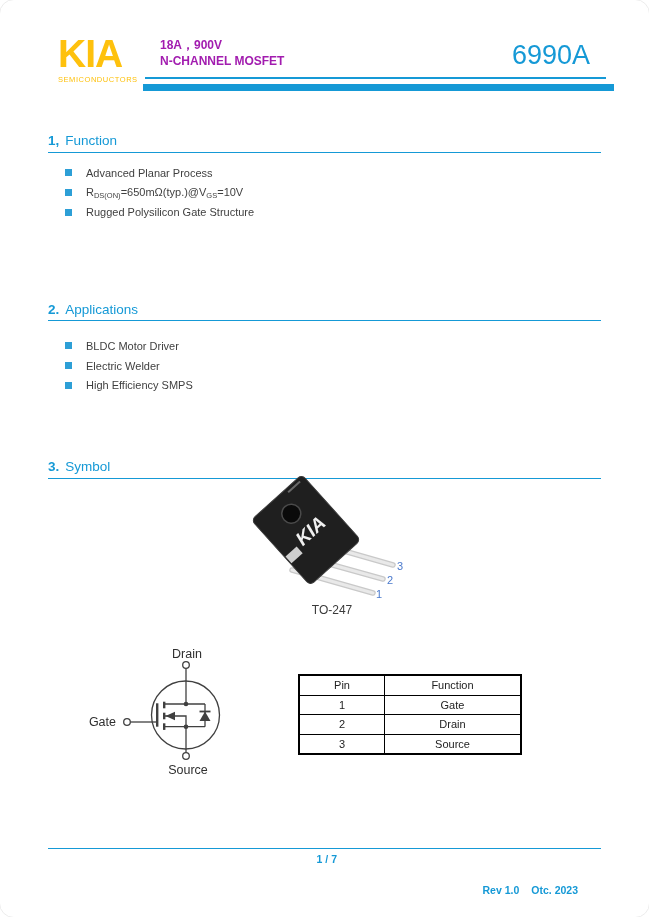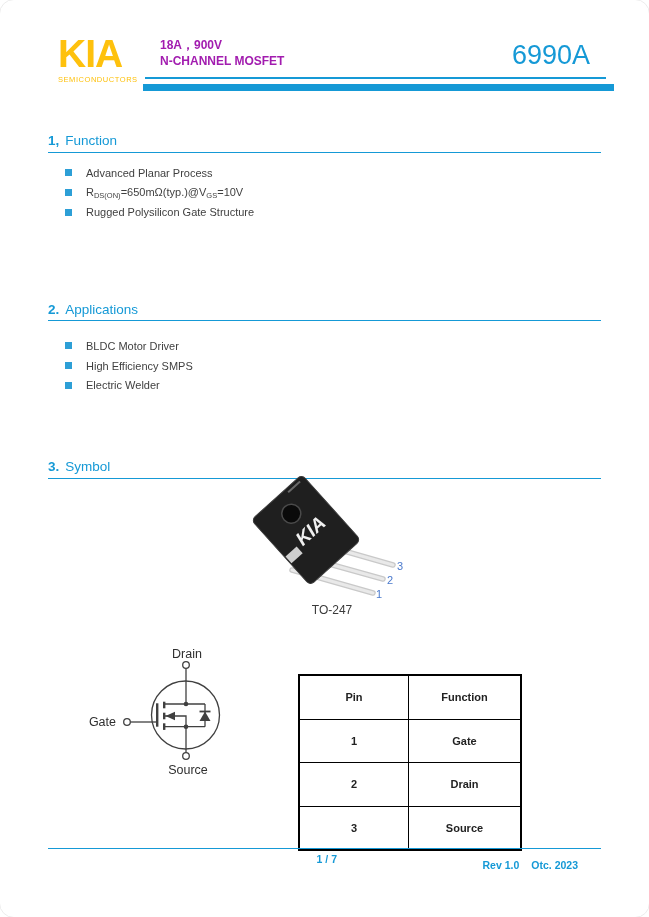--- a/index.html
+++ b/index.html
@@ -28,30 +28,30 @@
   .brow { display:flex; align-items:center; height:19.8px; }
   .sq { width:7px; height:7px; background:#2d9fd6; margin:0 14px 0 17px; flex:0 0 auto; }
   .bt { font-size:11px; color:#3f3f3f; }
   .bt sub { font-size:7.5px; vertical-align:-2px; }
   
   .pkg-svg { position:absolute; left:248px; top:474px; }
   .sch-svg { position:absolute; left:60px; top:645px; }
   
   .pin-table { position:absolute; left:298px; top:674px; width:224px; border-collapse:collapse; }
   .pin-table th, .pin-table td {
-    border:1px solid #000; font-size:11px; font-weight:bold; color:#222;
-    text-align:center; height:18.5px; padding:12px;
+    border:1px solid #000; font-size:11px; font-weight:normal; color:#222;
+    text-align:center; height:18.5px; padding:0;
   }
   .pin-table { border:2px solid #000; }
   .pin-table .c1 { width:84px; }
   
   .foot-rule { position:absolute; left:48px; top:848px; width:553px; height:1.2px; background:#1599d6; }
   .foot-page { position:absolute; left:277px; top:853px; width:60px; text-align:right;
     font-size:10.5px; font-weight:bold; color:#1599d6; }
-  .foot-rev { position:absolute; right:71px; top:859px; font-size:10.5px; font-weight:bold; color:#1599d6; }
+  .foot-rev { position:absolute; right:71px; top:884px; font-size:10.5px; font-weight:bold; color:#1599d6; }
   .foot-rev span + span { margin-left:12px; }
   svg text { font-family:"Liberation Sans", sans-serif; }
 </style>
 </head>
 <body>
 
 <div class="page">
 
   <div class="logo">
     <div class="logo-text">KIA</div>
@@ -88,25 +88,25 @@
     <span class="num">2.</span><span class="stitle">Applications</span>
   </div>
   <div class="sec-rule" style="top:320px;"></div>
   <div class="blist" style="top:336px;">
     <div class="brow">
       <span class="sq"></span>
       <span class="bt">BLDC Motor Driver</span>
     </div>
     <div class="brow">
       <span class="sq"></span>
-      <span class="bt">High Efficiency SMPS</span>
+      <span class="bt">Electric Welder</span>
     </div>
     <div class="brow">
       <span class="sq"></span>
-      <span class="bt">Electric Welder</span>
+      <span class="bt">High Efficiency SMPS</span>
     </div>
   </div>
 
   <div class="sec-head" style="top:459px;">
     <span class="num">3.</span><span class="stitle">Symbol</span>
   </div>
   <div class="sec-rule" style="top:478px;"></div>
 
   <svg class="pkg-svg" width="200" height="150" viewBox="0 0 200 150">
 

